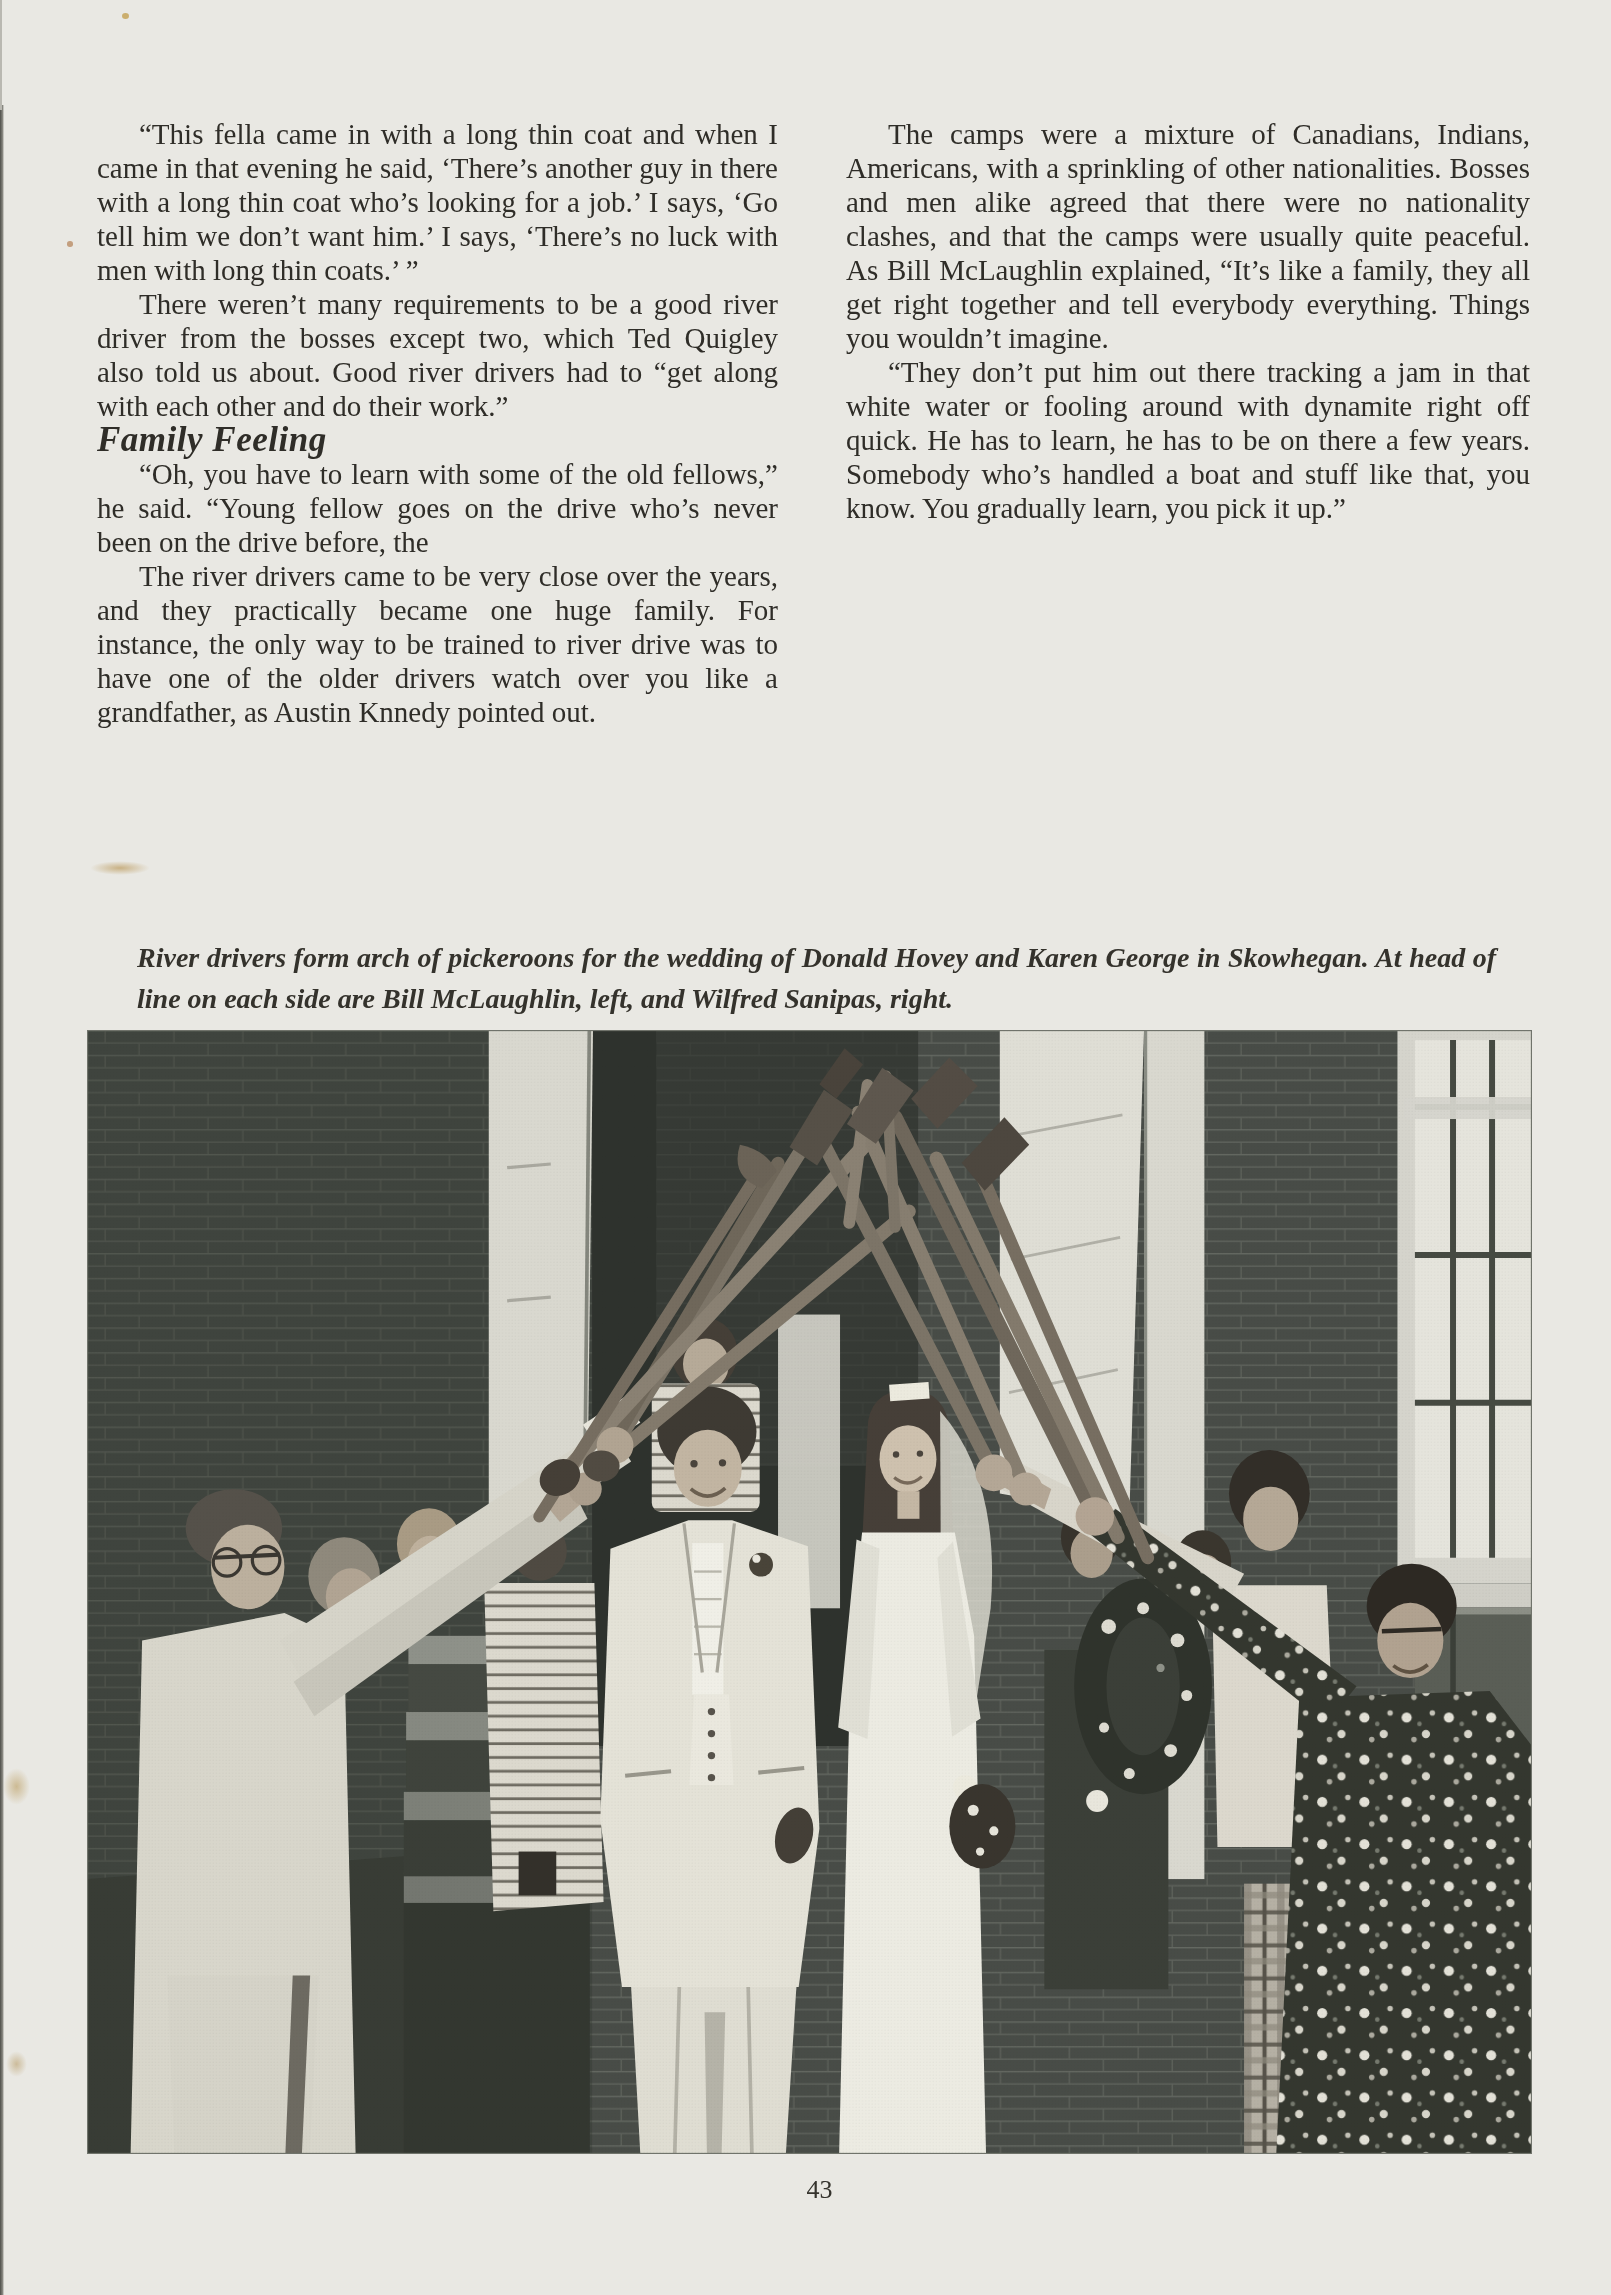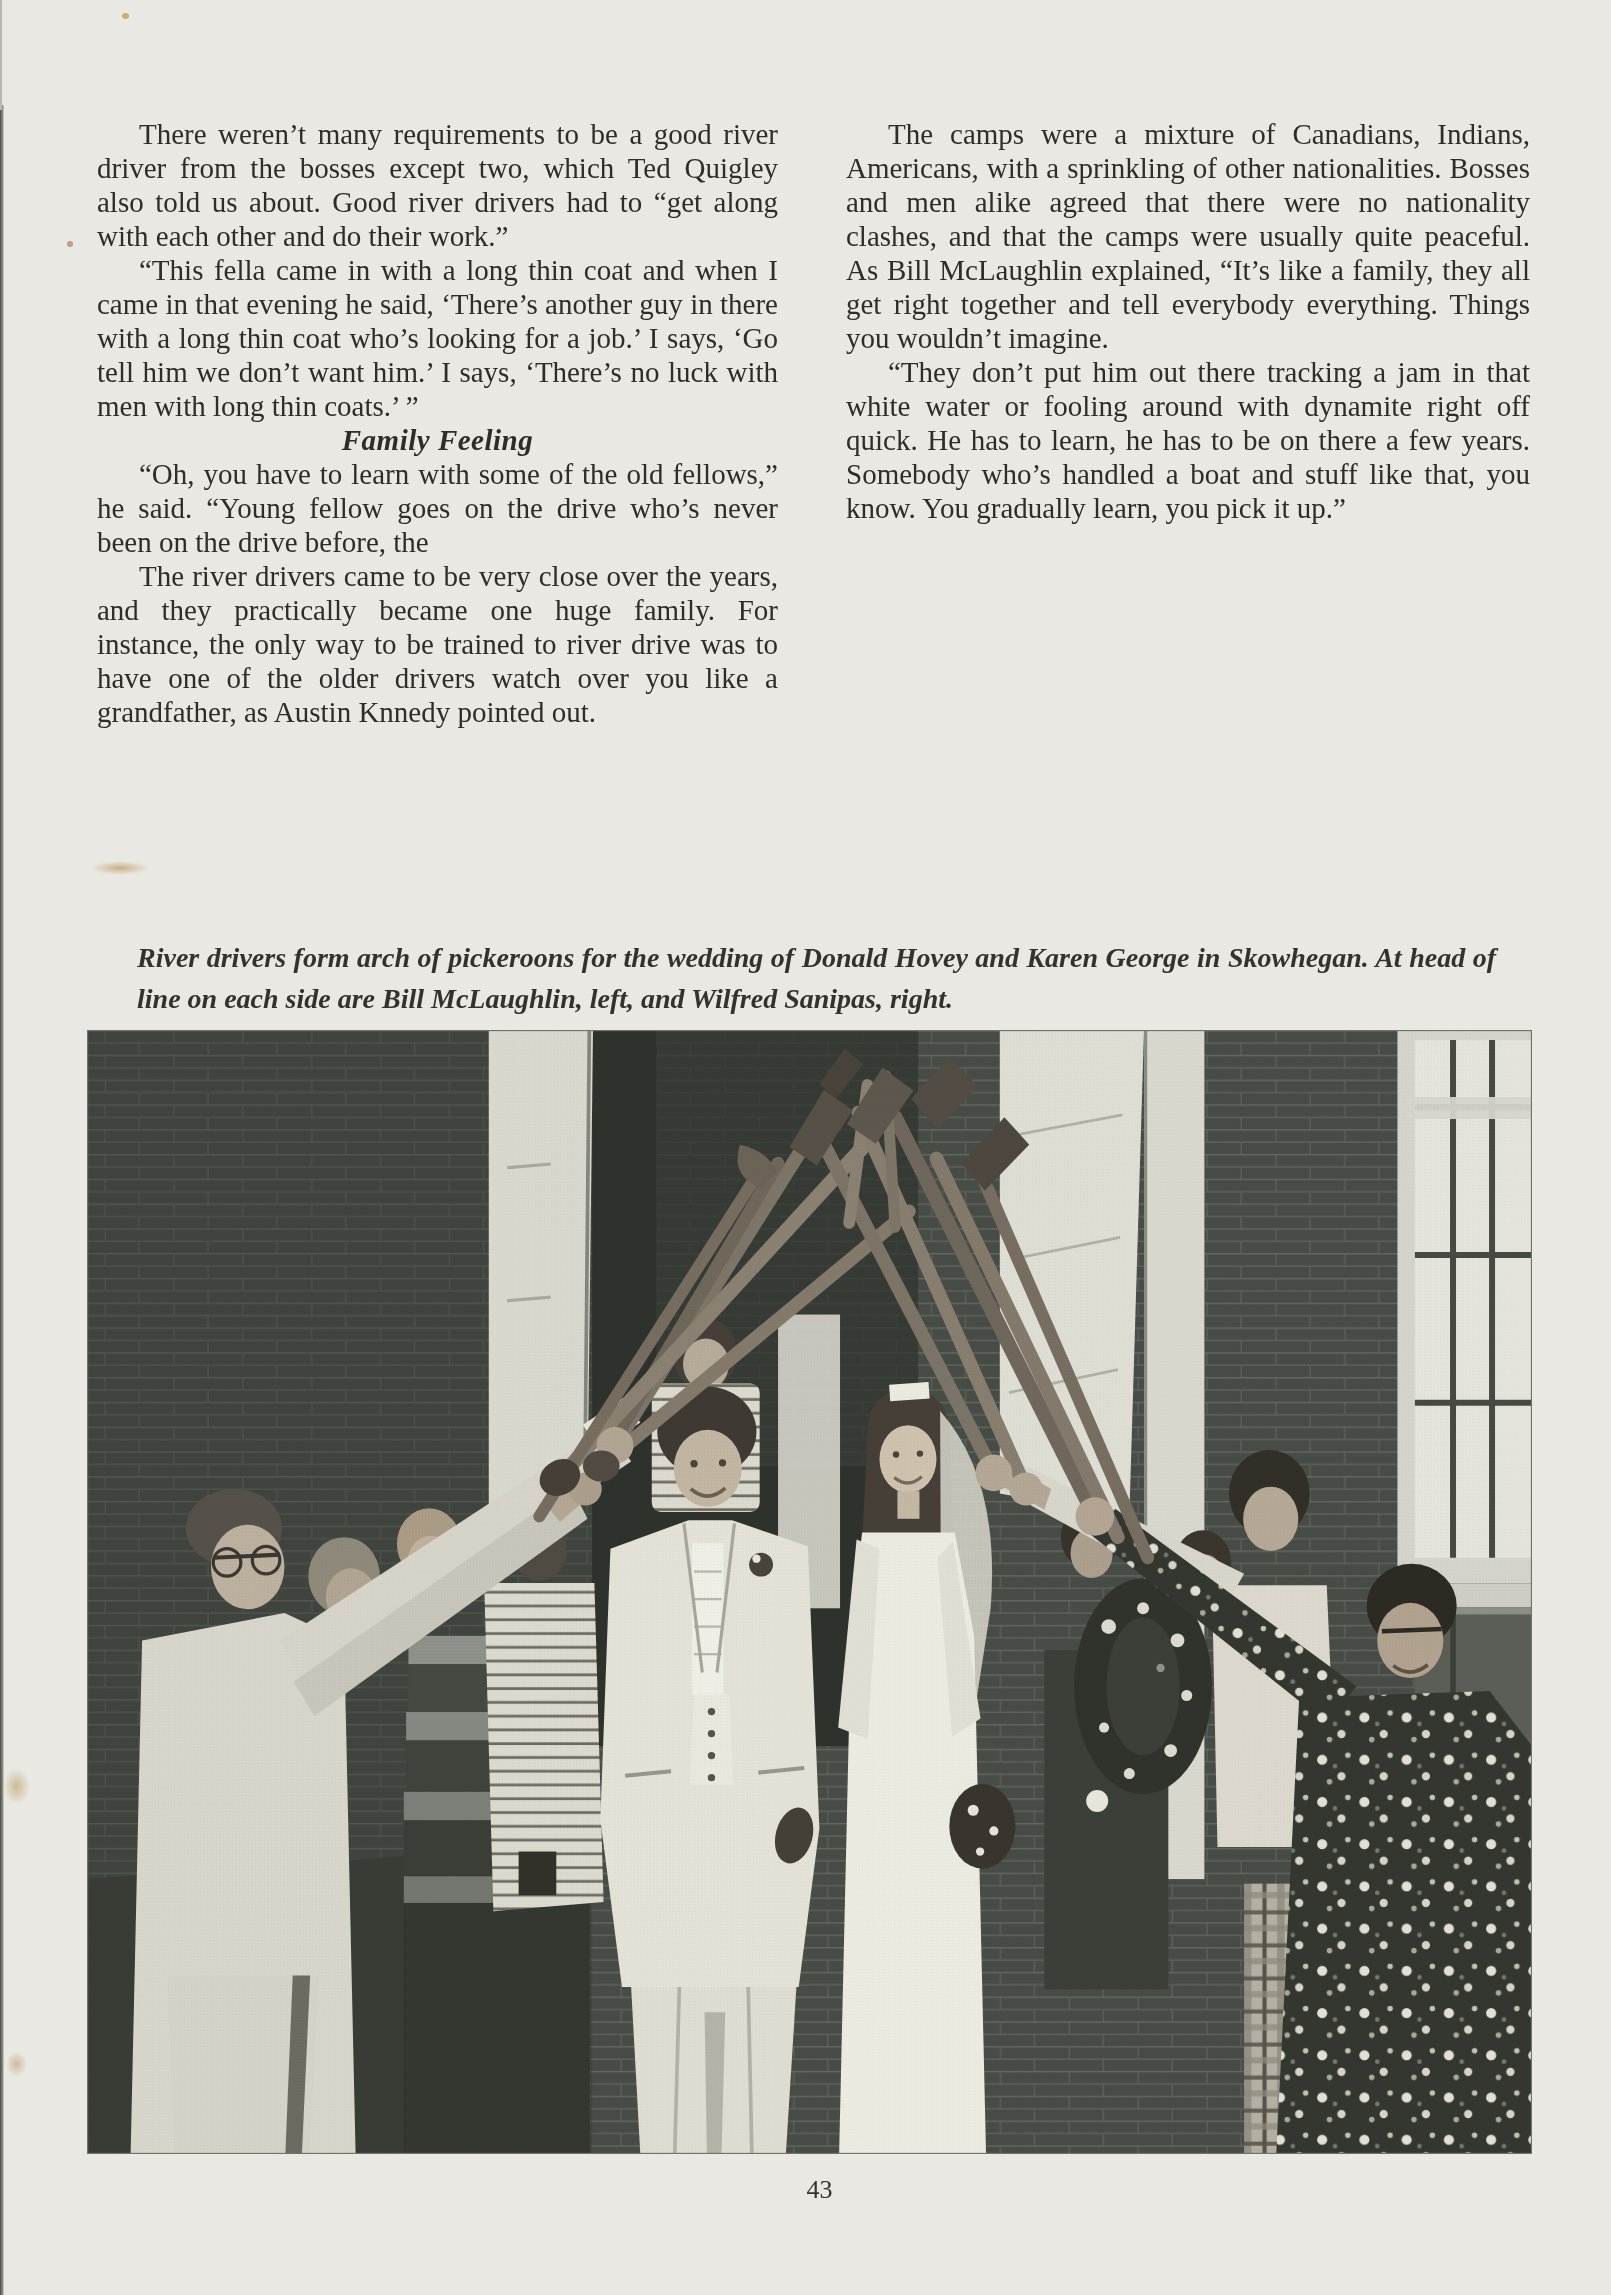--- a/index.html
+++ b/index.html
@@ -29,22 +29,22 @@
 
   .col {
     position: absolute; top: 117px;
     font-size: 29px; line-height: 34px;
     text-align: justify; hyphens: none;
   }
   .col-left  { left: 97px;  width: 681px; }
   .col-right { left: 846px; width: 684px; }
   .col p.indent { text-indent: 42px; }
   .col h3.heading {
-    font-size: 29px; line-height: 34px; font-weight: bold; font-style: italic;
-    text-align: center; letter-spacing: 0.5px;
+    font-size: 35px; line-height: 34px; font-weight: bold; font-style: italic;
+    text-align: left; letter-spacing: 0.5px;
   }
   .caption {
     position: absolute; left: 137px; top: 937px; width: 1359px;
     font-size: 28px; line-height: 41px; font-weight: bold; font-style: italic;
     text-align: justify; color: #34322c;
   }
   .photo {
     position: absolute; left: 87px; top: 1030px; width: 1445px; height: 1124px;
   }
   .photo svg { display: block; width: 100%; height: 100%; }
@@ -60,22 +60,22 @@
 
   <div class="scan-edge"></div>
   <div class="scan-edge-top"></div>
   <div class="stain s1"></div>
   <div class="stain s2"></div>
   <div class="stain s3"></div>
   <div class="stain s4"></div>
   <div class="stain s5"></div>
 
   <div class="col col-left">
+    <p class="indent">“This fella came in with a long thin coat and when I came in that evening he said, ‘There’s another guy in there with a long thin coat who’s looking for a job.’ I says, ‘Go tell him we don’t want him.’ I says, ‘There’s no luck with men with long thin coats.’ ”</p>
     <p class="indent">There weren’t many requirements to be a good river driver from the bosses except two, which Ted Quigley also told us about. Good river drivers had to “get along with each other and do their work.”</p>
-    <p class="indent">“This fella came in with a long thin coat and when I came in that evening he said, ‘There’s another guy in there with a long thin coat who’s looking for a job.’ I says, ‘Go tell him we don’t want him.’ I says, ‘There’s no luck with men with long thin coats.’ ”</p>
     <h3 class="heading">Family Feeling</h3>
     <p class="indent">“Oh, you have to learn with some of the old fellows,” he said. “Young fellow goes on the drive who’s never been on the drive before, the</p>
     <p class="indent">The river drivers came to be very close over the years, and they practically became one huge family. For instance, the only way to be trained to river drive was to have one of the older drivers watch over you like a grandfather, as Austin Knnedy pointed out.</p>
   </div>
 
   <div class="col col-right">
     <p class="indent">The camps were a mixture of Canadians, Indians, Americans, with a sprinkling of other nationalities. Bosses and men alike agreed that there were no nationality clashes, and that the camps were usually quite peaceful. As Bill McLaughlin explained, “It’s like a family, they all get right together and tell everybody everything. Things you wouldn’t imagine.</p>
     <p class="indent">“They don’t put him out there tracking a jam in that white water or fooling around with dynamite right off quick. He has to learn, he has to be on there a few years. Somebody who’s handled a boat and stuff like that, you know. You gradually learn, you pick it up.”</p>
   </div>
 

